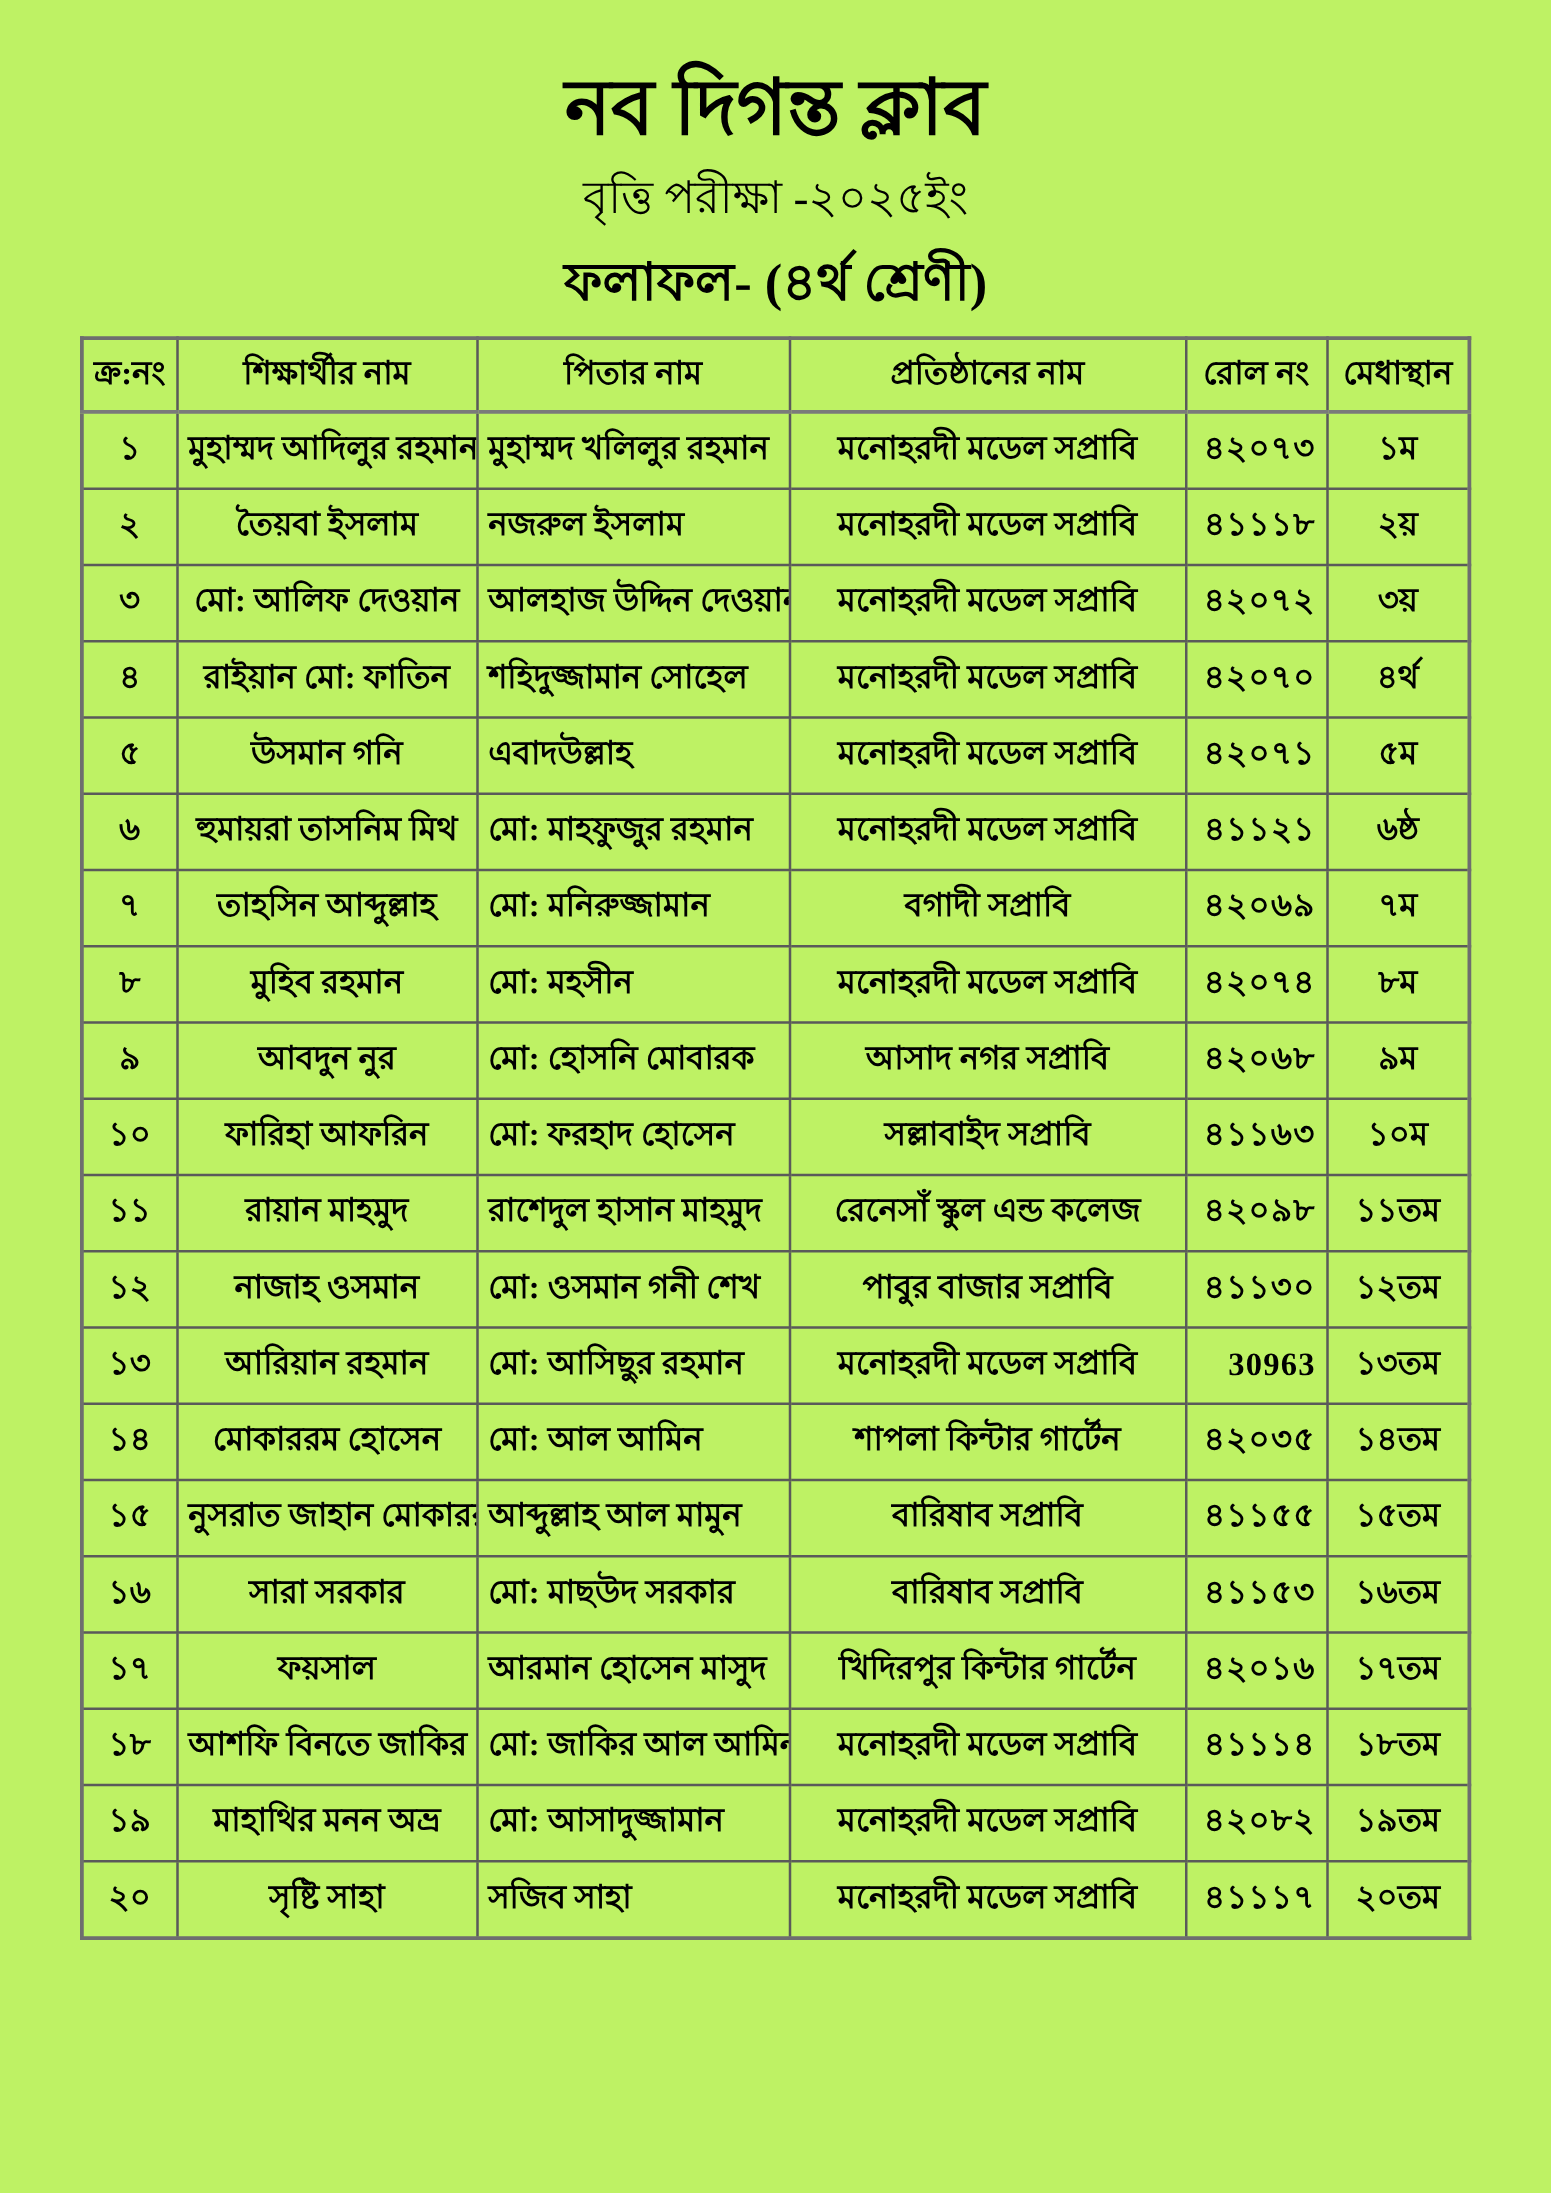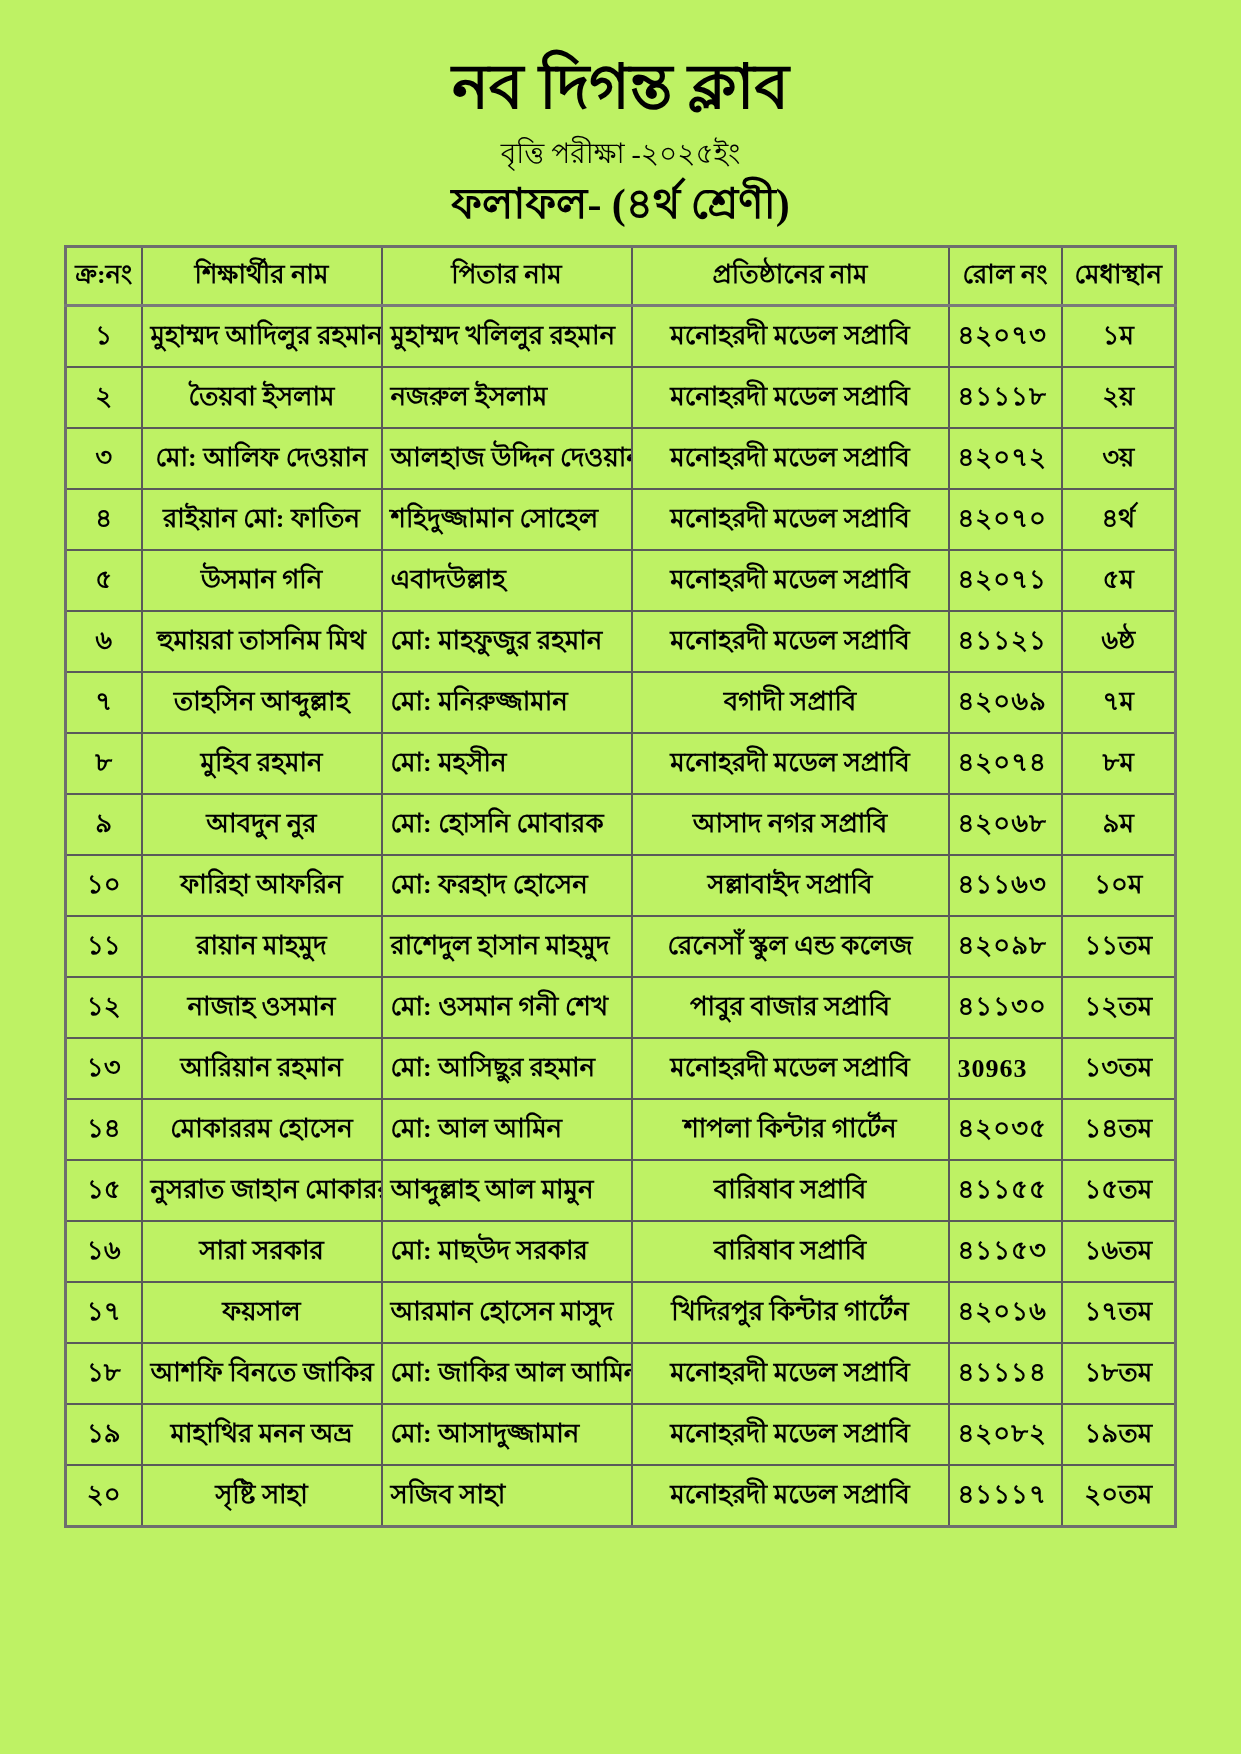--- a/index.html
+++ b/index.html
@@ -20,30 +20,30 @@
     text-align: center;
     padding-top: 52px;
   }
   .main-title {
     font-size: 62px;
     font-weight: 700;
     line-height: 1.15;
     margin: 0;
   }
   .sub-title {
-    font-size: 28px;
+    font-size: 36px;
     font-weight: 400;
     line-height: 1.2;
     margin: 14px 0 0 0;
   }
   .result-line {
     font-size: 42px;
     font-weight: 700;
     line-height: 1.2;
-    margin: 8px 0 0 0;
+    margin: 22px 0 0 0;
   }
   table.results {
     border-collapse: collapse;
     width: 1110px;
     margin: 16px auto 0 auto;
     table-layout: fixed;
     border: 3px solid #6e6e6e;
   }
   table.results th, table.results td {
     border: 2px solid #5a5a5a;
@@ -58,21 +58,21 @@
     text-align: center;
     border-bottom: 3px solid #7a7a7a;
   }
   table.results td {
     height: 59px;
   }
   td.col0 { text-align: center; }
   td.col1 { text-align: center; padding-left: 12px; }
   td.col2 { text-align: left; padding-left: 12px; }
   td.col3 { text-align: center; }
-  td.col4 { text-align: left; letter-spacing: 1px; }
+  td.col4 { text-align: right; letter-spacing: 1px; }
   td.col5 { text-align: center; }
 </style>
 </head>
 <body>
 
 <div class="page">
 
   <div class="titles">
     <div class="main-title">নব দিগন্ত ক্লাব</div>
     <div class="sub-title">বৃত্তি পরীক্ষা -২০২৫ইং</div>

